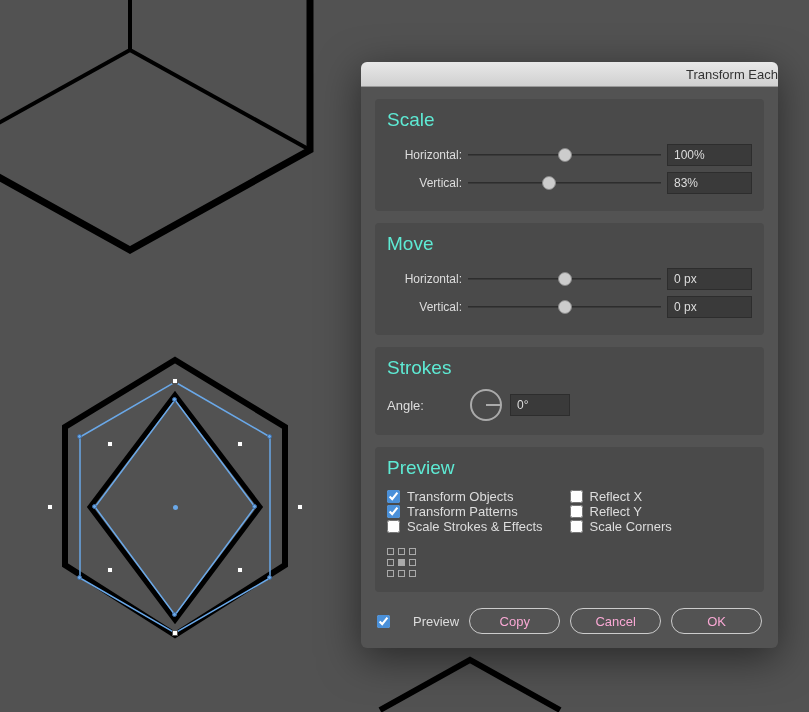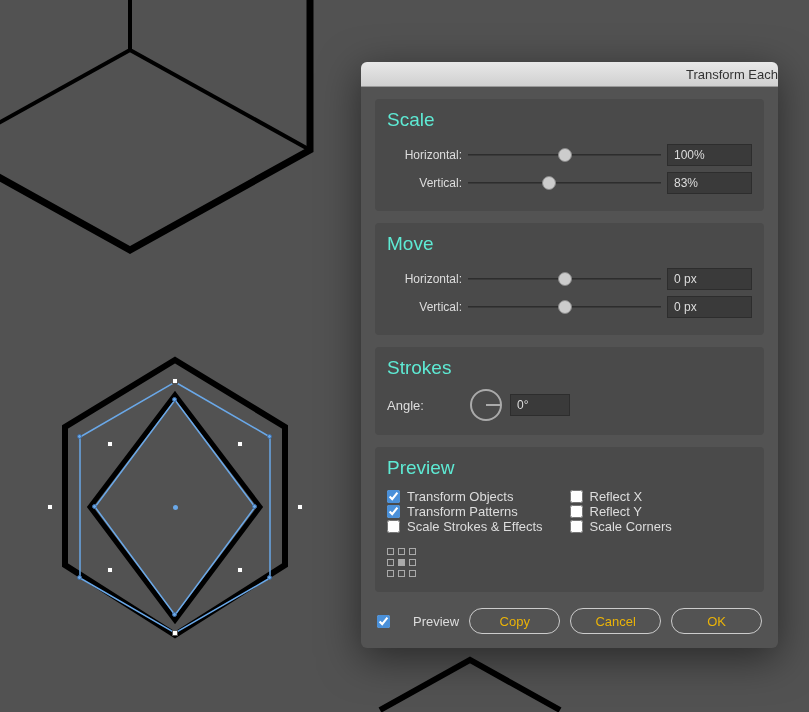--- a/index.html
+++ b/index.html
@@ -34,21 +34,21 @@
   .cb { display: flex; align-items: center; gap: 7px; font-size: 13px; color: #ddd; }
   .cb input { width: 13px; height: 13px; accent-color: #4a90d9; }
   
   .anchor { margin-top: 14px; width: 30px; height: 30px; display: grid; grid-template-columns: repeat(3,1fr); grid-template-rows: repeat(3,1fr); gap: 3px; }
   .anchor div { width: 7px; height: 7px; border: 1px solid #aaa; }
   .anchor .mid { background: #aaa; }
   
   .footer { display: flex; align-items: center; gap: 10px; padding: 4px 2px 0 2px; }
   .pv { display: flex; align-items: center; gap: 23px; font-size: 13px; color: #ddd; flex: 1; }
   .pv input { width: 13px; height: 13px; accent-color: #4a90d9; }
-  .btn { width: 96px; height: 26px; border-radius: 13px; border: 1.5px solid #ccc; background: transparent; color: #eab308; font-size: 13px; cursor: pointer; }
+  .btn { width: 96px; height: 26px; border-radius: 13px; border: 1.5px solid #ccc; background: transparent; color: #f9a8d4; font-size: 13px; cursor: pointer; }
   
   
   .sel-handle { position: absolute; width: 6px; height: 6px; background: #fff; border: 1px solid #555; }
   .sel-anchor { position: absolute; width: 5px; height: 5px; background: #6aa8e8; border: 1px solid #3d6aa0; border-radius: 50%; }
   .sel-center { position: absolute; width: 5px; height: 5px; background: #6aa8e8; border-radius: 50%; }
 </style>
 </head>
 <body>
 
 <div class="canvas">

